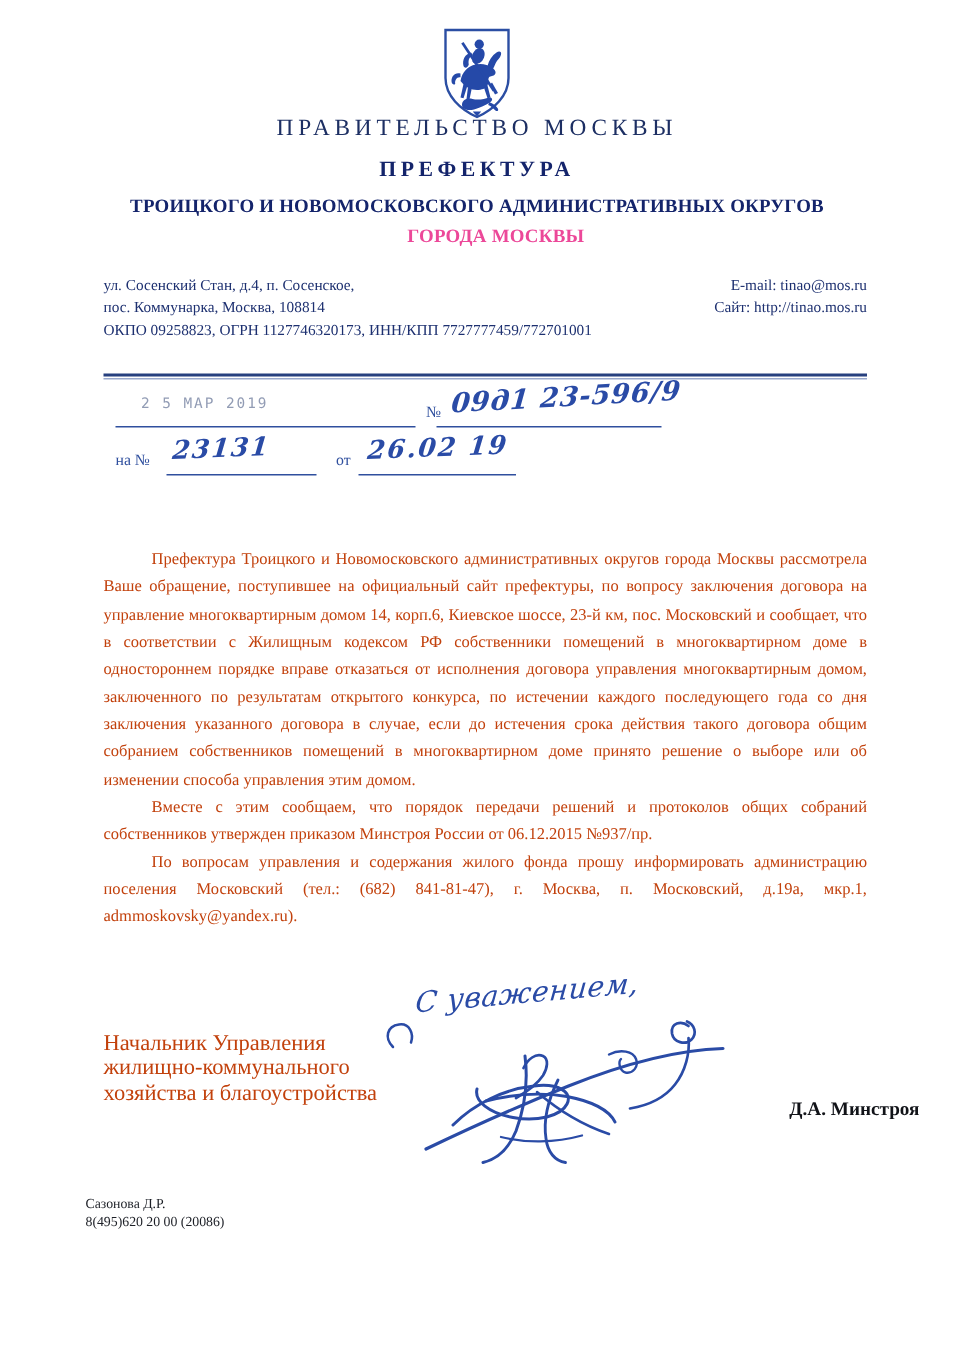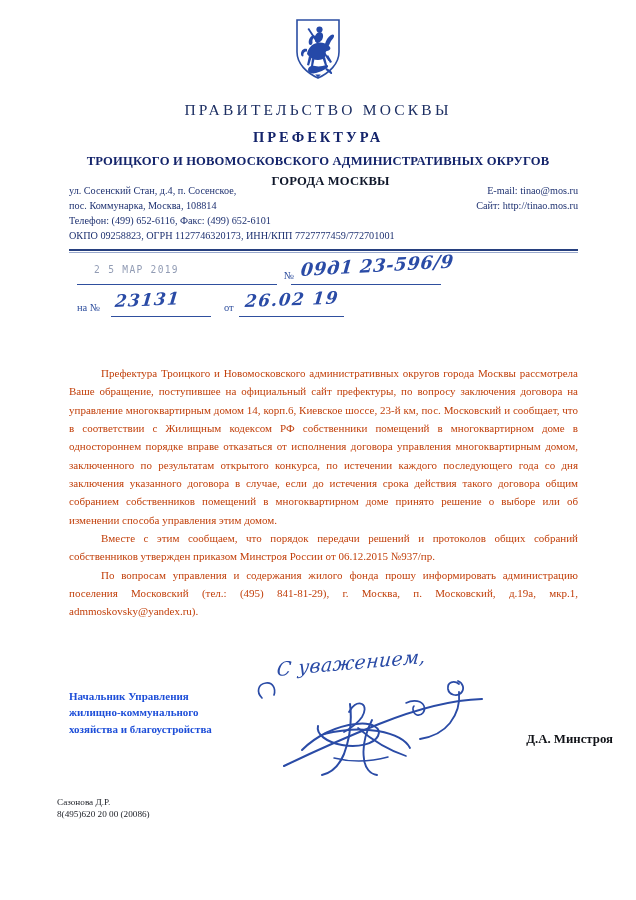--- a/index.html
+++ b/index.html
@@ -33,21 +33,21 @@
   }
   .emblem {
     width: 46px;
     height: 62px;
     display: block;
   }
 
   
   .header-block {
     position: absolute;
-    top: 100px;
+    top: 76px;
     left: 0;
     right: 0;
     text-align: center;
   }
   .hdr-line1 {
     font-family: "Liberation Serif", serif;
     font-size: 15.5px;
     letter-spacing: 3.2px;
     color: #1d2f63;
     font-weight: 400;
@@ -71,21 +71,21 @@
     color: #14246b;
     font-weight: 700;
     margin-top: 6px;
     line-height: 1.3;
     white-space: nowrap;
   }
   .hdr-line4 {
     font-family: "Liberation Serif", serif;
     font-size: 12.6px;
     letter-spacing: 0.15px;
-    color: #0f172a;
+    color: #ec4899;
     font-weight: 700;
     margin-top: 4px;
     line-height: 1.3;
     margin-left: 25px;
   }
 
   
   .contacts {
     position: absolute;
     top: 184px;
@@ -257,24 +257,24 @@
     position: absolute;
     top: 688px;
     left: 69px;
     width: 540px;
     height: 80px;
   }
   .sign-title {
     position: absolute;
     left: 0;
     top: 0;
-    font-size: 11px;
-    font-weight: 700;
+    font-size: 15px;
+    font-weight: 400;
     line-height: 16.4px;
-    color: #1d4ed8;
+    color: #c2410c;
     white-space: pre-line;
   }
   .sign-name {
     position: absolute;
     right: -4px;
     top: 44px;
     font-size: 12.8px;
     font-weight: 700;
     color: #111318;
     white-space: nowrap;
@@ -364,23 +364,20 @@
   <div class="contacts">
     <div class="row">
       <span>ул. Сосенский Стан, д.4, п. Сосенское,</span>
       <span class="right">E-mail: tinao@mos.ru</span>
     </div>
     <div class="row">
       <span>пос. Коммунарка, Москва, 108814</span>
       <span class="right">Сайт: http://tinao.mos.ru</span>
     </div>
     <div class="row">
-      <span>Телефон: (499) 652-6116,  Факс: (499) 652-6101</span>
-    </div>
-    <div class="row">
       <span>ОКПО 09258823,  ОГРН 1127746320173,  ИНН/КПП  7727777459/772701001</span>
     </div>
   </div>
 
   <div class="rule"></div>
   <div class="rule-thin"></div>
 
   <div class="reg-block">
     <div class="stamp-date">2 5  МАР  2019</div>
     <div class="reg-line-1"></div>
@@ -394,21 +391,21 @@
     <div class="reg-line-3"></div>
 
     <div class="reg-ot-label">от</div>
     <div class="reg-ot-value">26.02 19</div>
     <div class="reg-line-4"></div>
   </div>
 
   <div class="body-text">
     <p>Префектура Троицкого и Новомосковского административных округов города Москвы рассмотрела Ваше обращение, поступившее на официальный сайт префектуры, по вопросу заключения договора на управление многоквартирным домом 14, корп.6, Киевское шоссе, 23-й км, пос. Московский и сообщает, что в соответствии с Жилищным кодексом РФ собственники помещений в многоквартирном доме в одностороннем порядке вправе отказаться от исполнения договора управления многоквартирным домом, заключенного по результатам открытого конкурса, по истечении каждого последующего года со дня заключения указанного договора в случае, если до истечения срока действия такого договора общим собранием собственников помещений в многоквартирном доме принято решение о выборе или об изменении способа управления этим домом.</p>
     <p>Вместе с этим сообщаем, что порядок передачи решений и протоколов общих собраний собственников утвержден приказом Минстроя России от 06.12.2015 №937/пр.</p>
-    <p>По вопросам управления и содержания жилого фонда прошу информировать администрацию поселения Московский (тел.: (495) 841-81-29), г. Москва, п. Московский, д.19а, мкр.1, admmoskovsky@yandex.ru).</p>
+    <p>По вопросам управления и содержания жилого фонда прошу информировать администрацию поселения Московский (тел.: (682) 841-81-47), г. Москва, п. Московский, д.19а, мкр.1, admmoskovsky@yandex.ru).</p>
   </div>
 
   <div class="sign-area">
     <div class="sign-title">Начальник Управления
 жилищно-коммунального
 хозяйства и благоустройства</div>
 
     <div class="sig-greeting">С уважением,</div>
 
     <svg class="signature-svg" viewBox="0 0 300 115" xmlns="http://www.w3.org/2000/svg">

